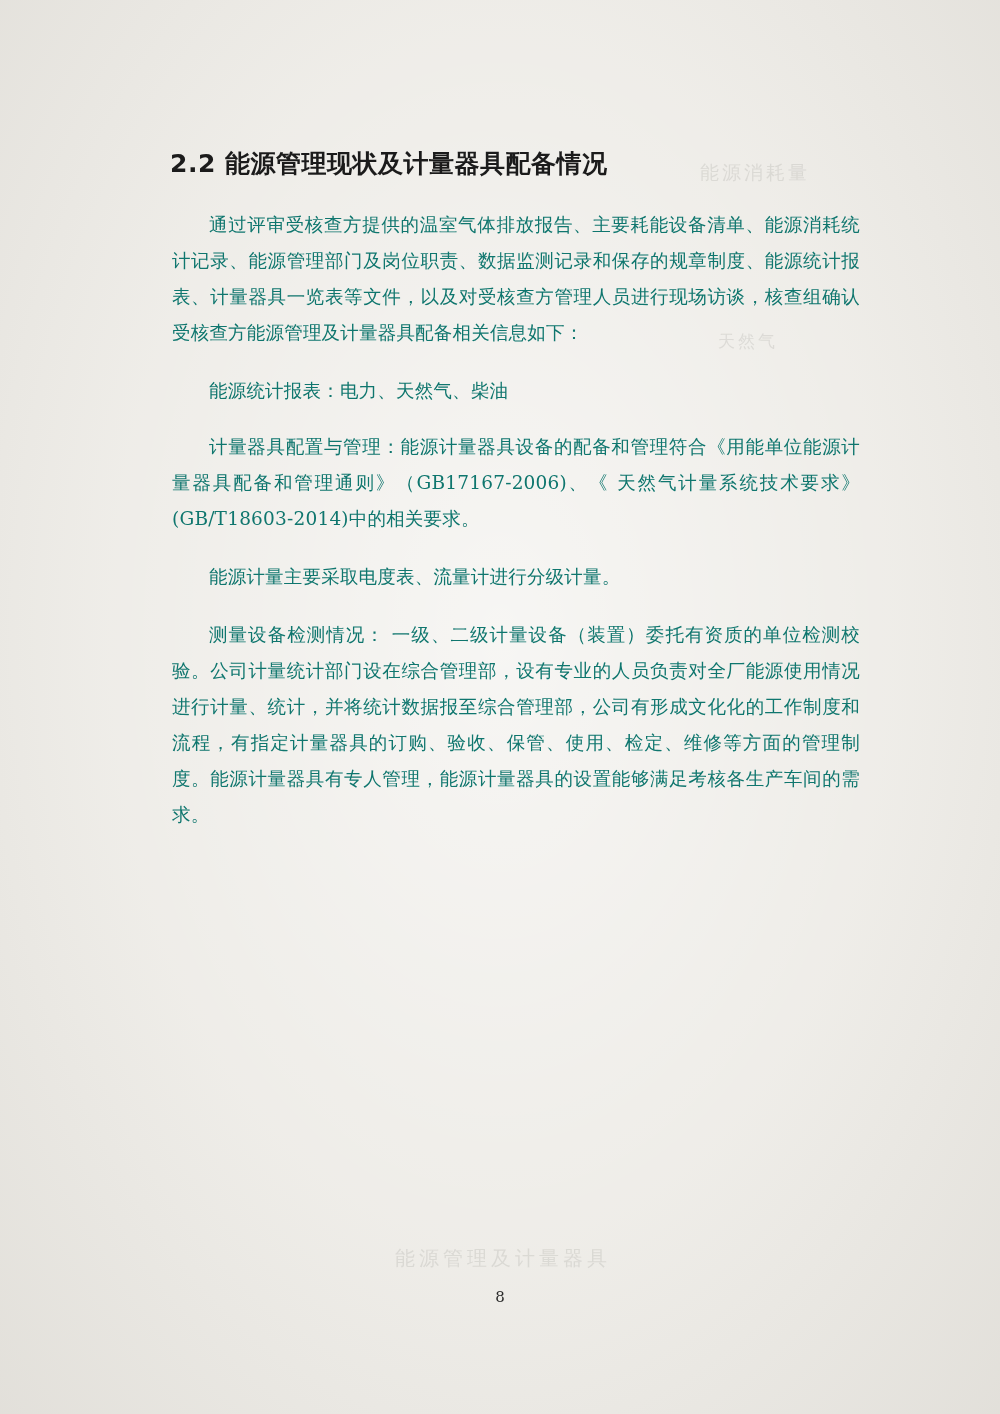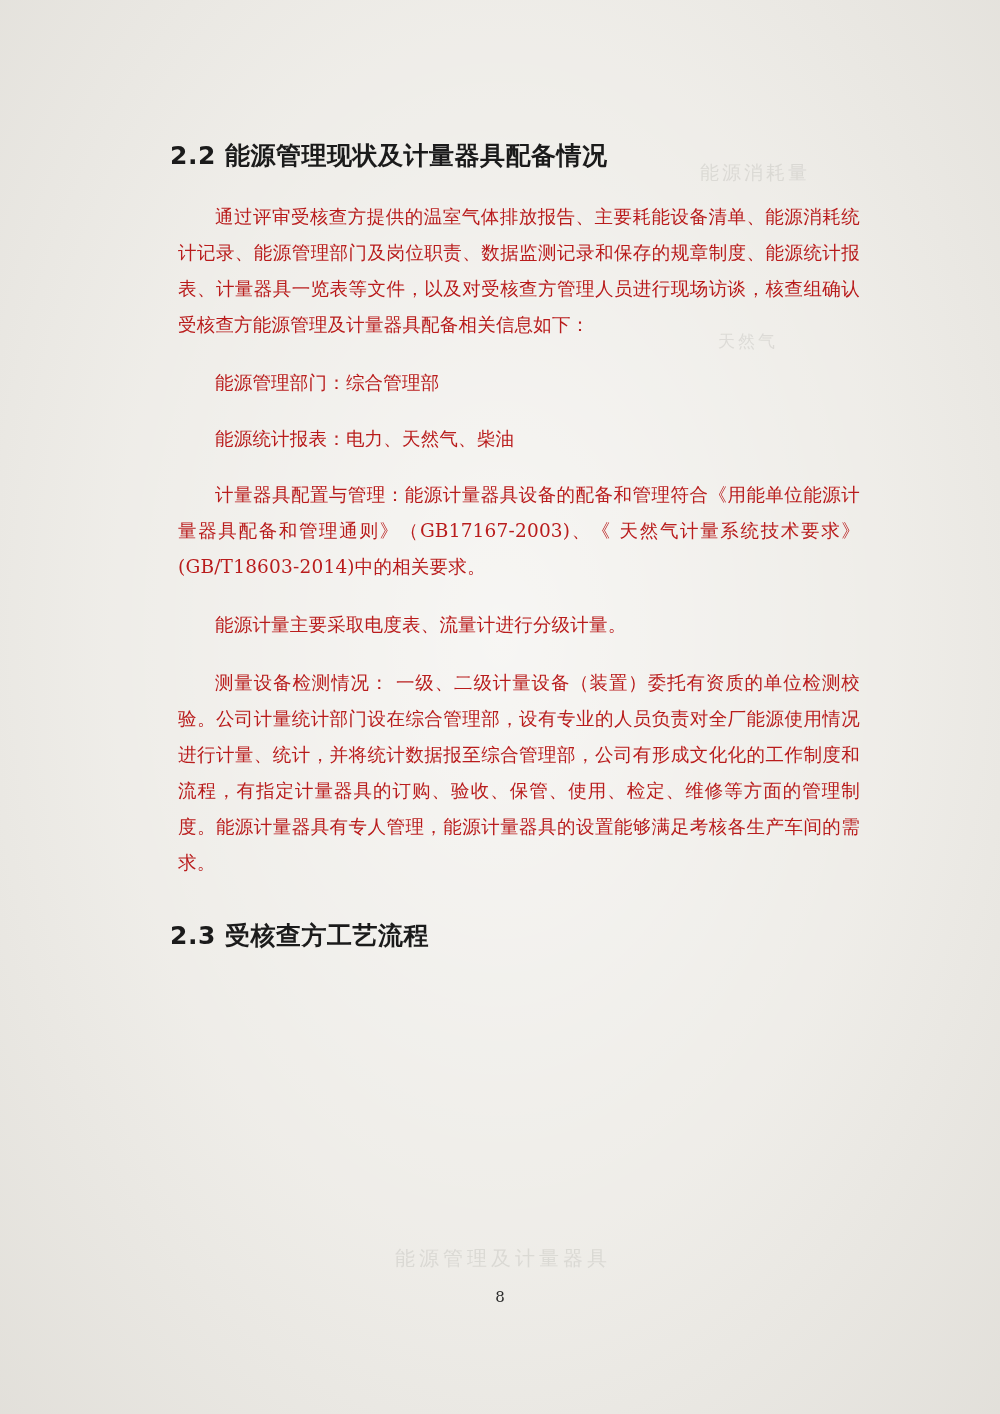--- a/index.html
+++ b/index.html
@@ -33,33 +33,33 @@
     position: absolute;
     left: 170px;
     top: 140px;
     width: 690px;
   }
   h2.heading {
     font-family: "DejaVu Sans", sans-serif;
     font-size: 25px;
     font-weight: 700;
     color: #1b1b1b;
-    margin: 0 0 26px 0;
+    margin: 8px 0 26px 0;
     letter-spacing: 0.5px;
     line-height: 1.3;
   }
   h2.heading.second {
     margin-top: 38px;
     margin-bottom: 30px;
   }
   p.para {
     font-size: 18.5px;
-    color: #b91c1c;
+    color: #0f766e;
     line-height: 1.95;
-    margin: 0 0 22px 8px;
+    margin: 0 0 22px 2px;
     text-align: justify;
     text-justify: inter-ideograph;
     text-indent: 2em;
     letter-spacing: 0.2px;
   }
   p.para.noindent-tight {
     margin-bottom: 20px;
   }
   .pagenum {
     position: absolute;
@@ -90,26 +90,24 @@
 
   <div class="ghost g1">能源消耗量</div>
   <div class="ghost g2">天然气</div>
   <div class="ghost g3">能源管理及计量器具</div>
 
   <div class="content">
 
     <h2 class="heading">2.2 能源管理现状及计量器具配备情况</h2>
 
     <p class="para">通过评审受核查方提供的温室气体排放报告、主要耗能设备清单、能源消耗统计记录、能源管理部门及岗位职责、数据监测记录和保存的规章制度、能源统计报表、计量器具一览表等文件，以及对受核查方管理人员进行现场访谈，核查组确认受核查方能源管理及计量器具配备相关信息如下：</p>
-    <p class="para noindent-tight">能源管理部门：综合管理部</p>
     <p class="para noindent-tight">能源统计报表：电力、天然气、柴油</p>
-    <p class="para">计量器具配置与管理：能源计量器具设备的配备和管理符合《用能单位能源计量器具配备和管理通则》（GB17167-2003)、《 天然气计量系统技术要求》(GB/T18603-2014)中的相关要求。</p>
+    <p class="para">计量器具配置与管理：能源计量器具设备的配备和管理符合《用能单位能源计量器具配备和管理通则》（GB17167-2006)、《 天然气计量系统技术要求》(GB/T18603-2014)中的相关要求。</p>
     <p class="para">能源计量主要采取电度表、流量计进行分级计量。</p>
     <p class="para">测量设备检测情况： 一级、二级计量设备（装置）委托有资质的单位检测校验。公司计量统计部门设在综合管理部，设有专业的人员负责对全厂能源使用情况进行计量、统计，并将统计数据报至综合管理部，公司有形成文化化的工作制度和流程，有指定计量器具的订购、验收、保管、使用、检定、维修等方面的管理制度。能源计量器具有专人管理，能源计量器具的设置能够满足考核各生产车间的需求。</p>
 
-    <h2 class="heading second">2.3 受核查方工艺流程</h2>
 
 
   </div>
 
   <div class="pagenum">8</div>
 
 </div>
 
 </body></html>

